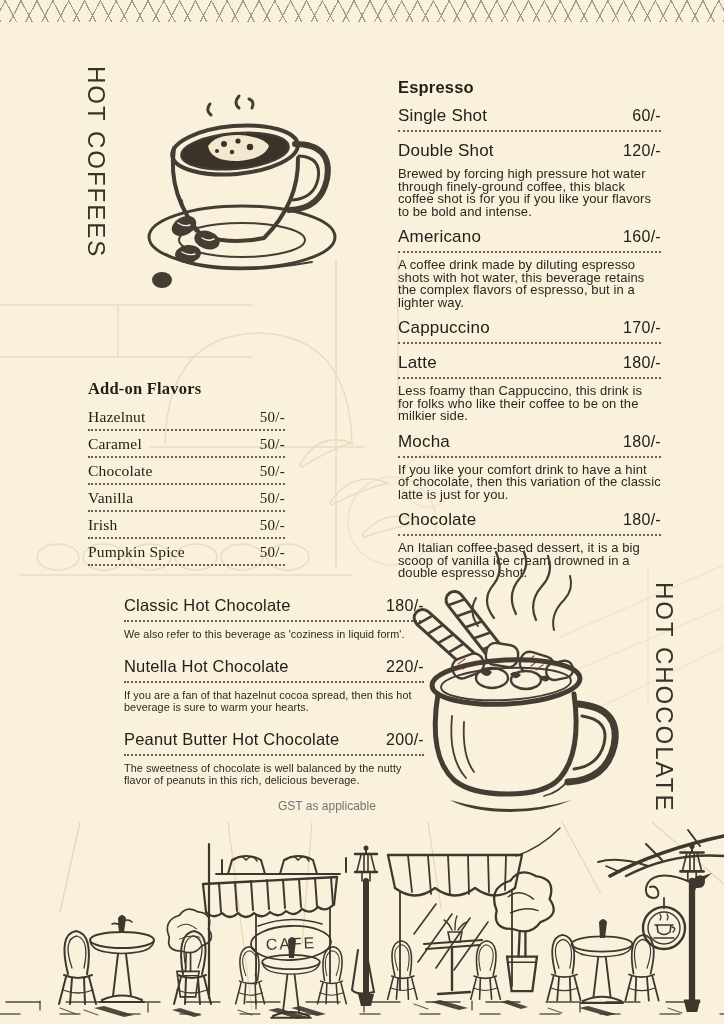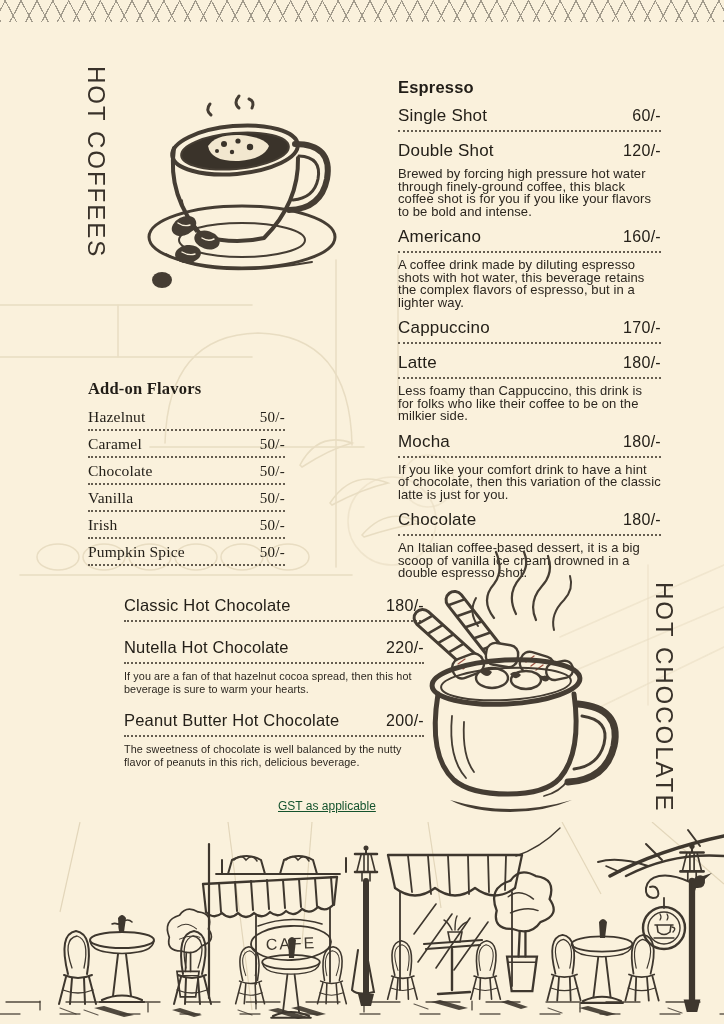--- a/index.html
+++ b/index.html
@@ -38,21 +38,21 @@
   
   #col-addons .menu-item{margin-bottom:3px;}
   #col-addons .row{font-size:15.5px;line-height:19px;}
   #col-addons .row .price{font-size:15px;}
   #col-addons .rule{margin-top:2px;}
   
   #col-hotchoc .menu-item{margin-bottom:14px;}
   #col-hotchoc .row{font-size:16.5px;}
   #col-hotchoc .row .price{font-size:16px;}
   #col-hotchoc .desc{font-size:10.8px;}
-  .gst{position:absolute;left:278px;top:799px;font-size:12px;font-weight:500;color:#14532d;text-decoration:underline;}
+  .gst{position:absolute;left:278px;top:799px;font-size:12px;font-weight:500;color:#737373;}
   
   .illus{position:absolute;}
   #cup-illus{left:122px;top:80px;}
   #mug-illus{left:394px;top:546px;}
   #scene{left:0;top:822px;}
   #faint-bg{left:0;top:235px;z-index:0;}
   .above{z-index:2;}
 </style>
 </head>
 <body>
@@ -246,20 +246,21 @@
 
   <div id="col-hotchoc" class="menu-col above">
     <div>
 
         <div class="menu-item">
           <div class="row">
             <span class="nm">Classic Hot Chocolate</span>
             <span class="price">180/-</span>
           </div>
           <div class="rule"></div>
+          <div class="desc">We also refer to this beverage as 'coziness in liquid form'.</div>
         </div>
 
         <div class="menu-item">
           <div class="row">
             <span class="nm">Nutella Hot Chocolate</span>
             <span class="price">220/-</span>
           </div>
           <div class="rule"></div>
           <div class="desc">If you are a fan of that hazelnut cocoa spread, then this hot beverage is sure to warm your hearts.</div>
         </div>

